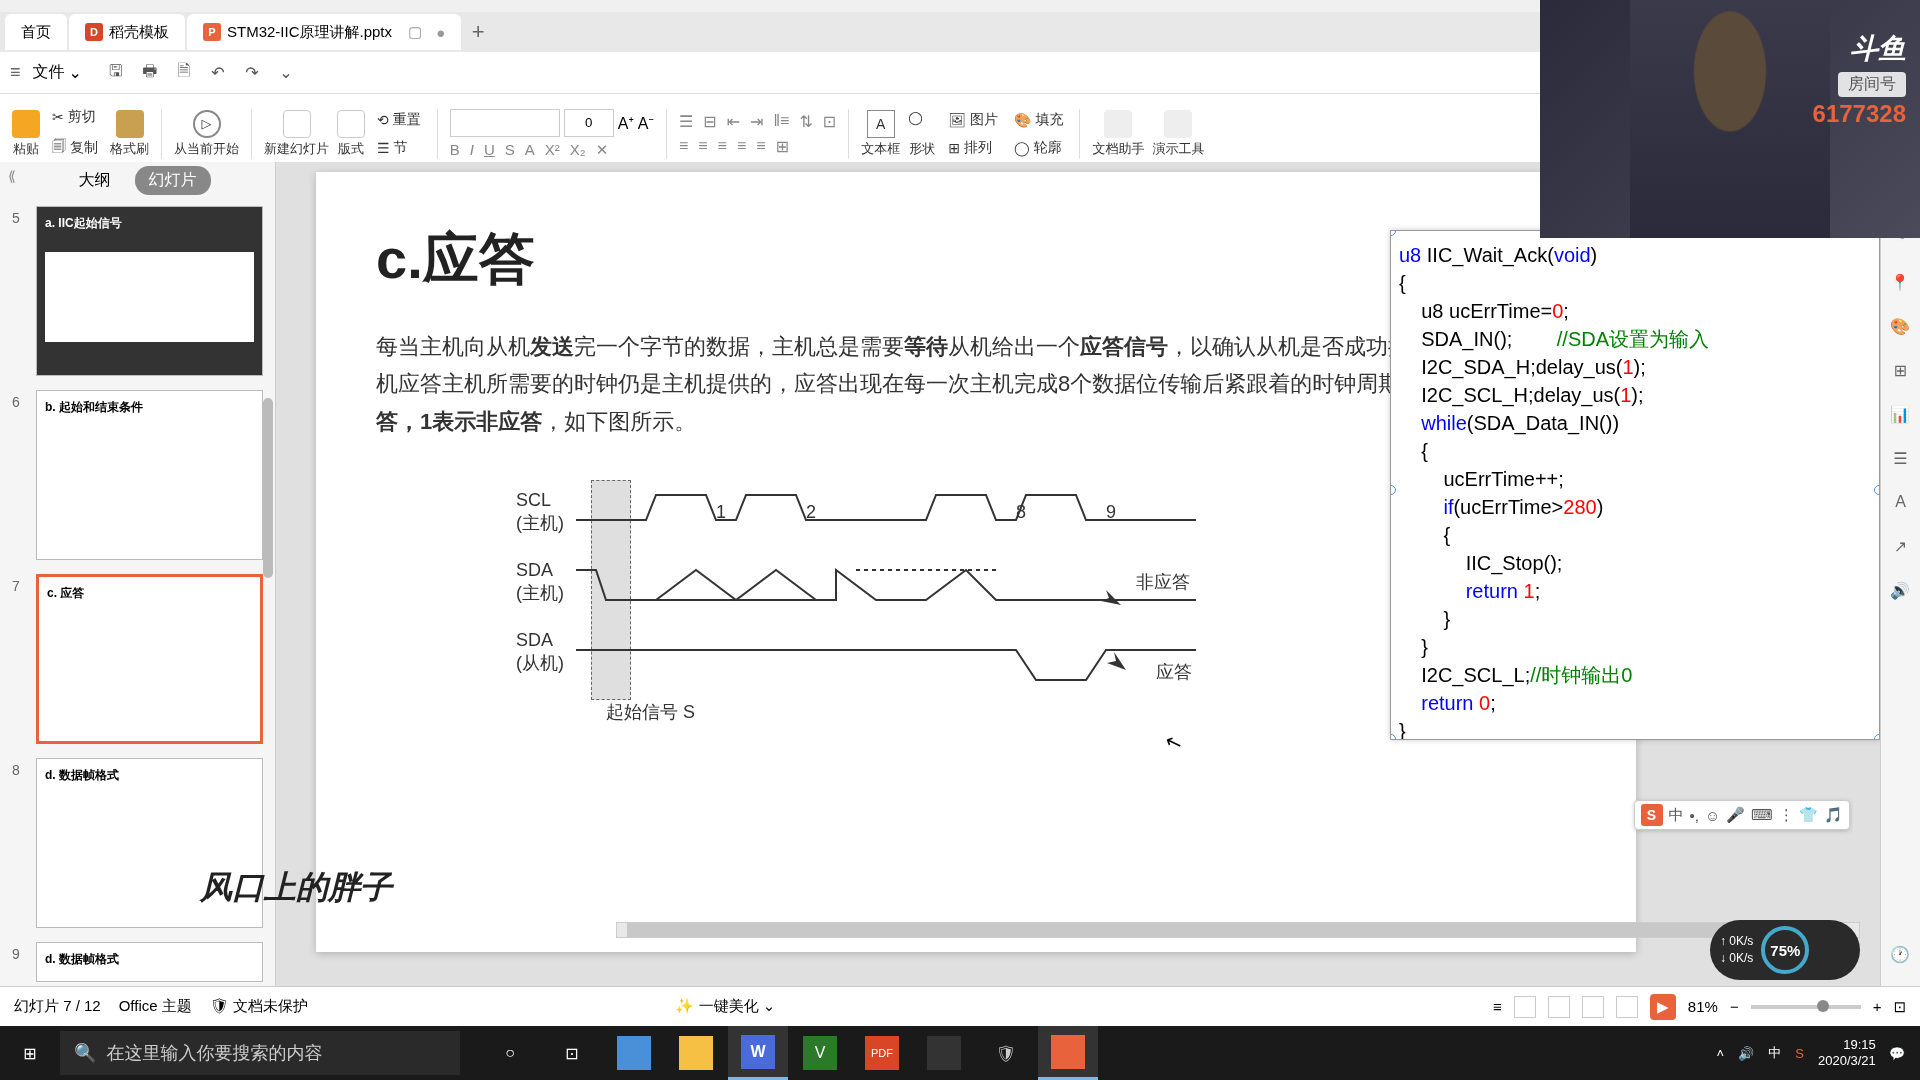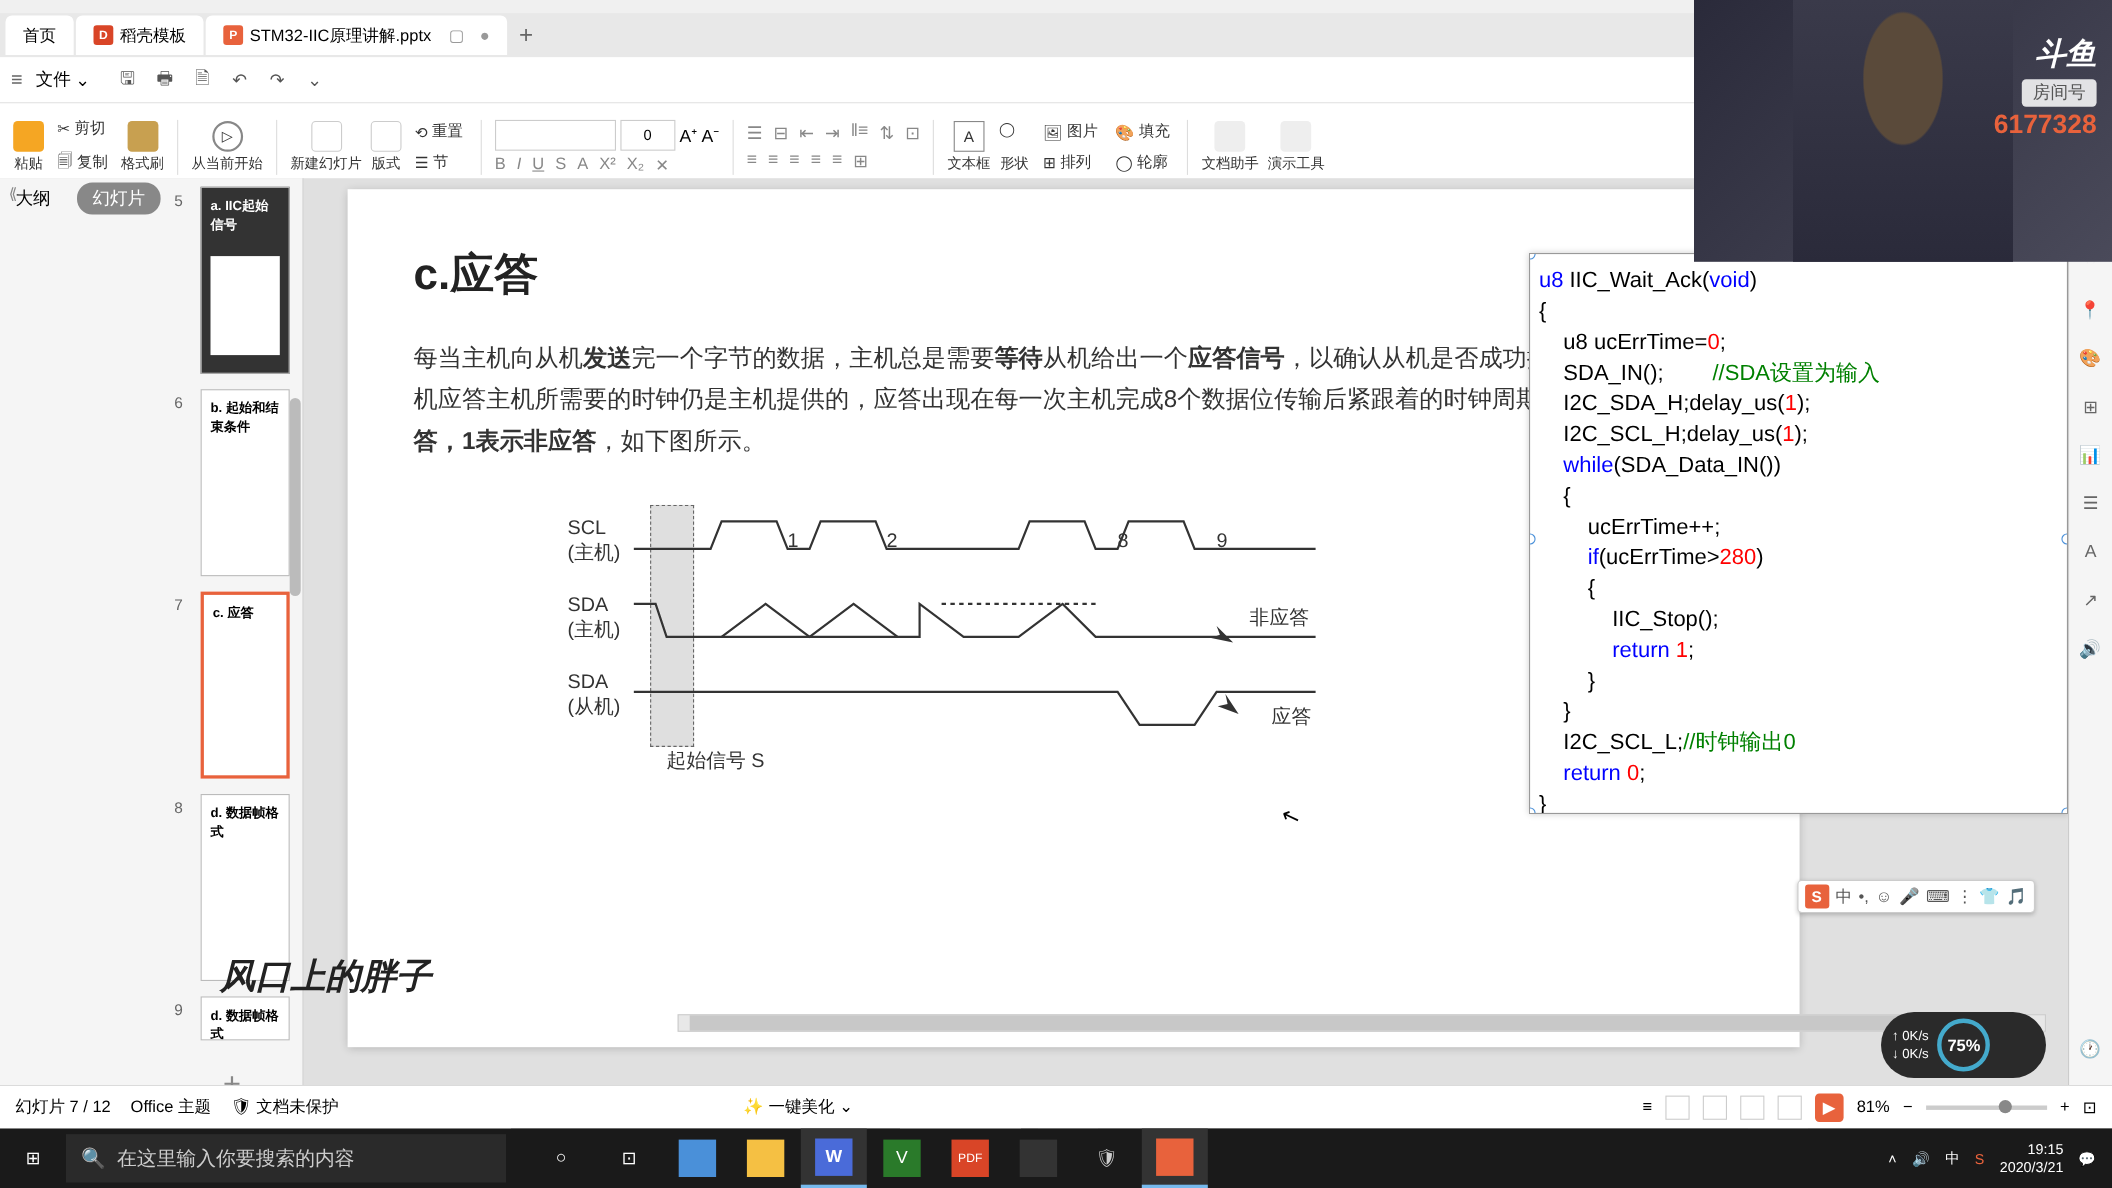--- a/index.html
+++ b/index.html
@@ -34,38 +34,38 @@
 .ribbon-btn-sm { display: flex; align-items: center; gap: 4px; font-size: 14px; cursor: pointer; color: #333; padding: 2px 4px; }
 .ribbon-sep { width: 1px; height: 50px; background: #ddd; margin: 0 4px; }
 .font-select { height: 28px; width: 110px; border: 1px solid #ccc; padding: 2px 6px; font-size: 14px; }
 .font-size { width: 50px; height: 28px; border: 1px solid #ccc; text-align: center; }
 
 
 .main-area { position: absolute; top: 162px; left: 0; right: 0; bottom: 70px; display: flex; background: #e0e0e0; }
 .collapse-btn { position: absolute; top: 168px; left: 8px; font-size: 14px; color: #888; cursor: pointer; z-index: 5; }
 
 
-.slide-panel { width: 276px; background: #f5f5f5; border-right: 1px solid #ccc; display: flex; flex-direction: row; }
+.slide-panel { width: 276px; background: #f5f5f5; border-right: 1px solid #ccc; display: flex; flex-direction: column; }
 .panel-tabs { height: 36px; display: flex; align-items: center; justify-content: center; gap: 10px; }
 .panel-tab { padding: 4px 14px; font-size: 16px; cursor: pointer; border-radius: 14px; }
 .panel-tab.active { background: #888; color: #ffffff; }
 .thumbs { flex: 1; overflow-y: auto; padding: 8px 12px; position: relative; }
 .thumb-row { display: flex; gap: 8px; margin-bottom: 14px; }
 .thumb-num { width: 16px; font-size: 14px; color: #666; padding-top: 4px; }
 .thumb { flex: 1; height: 170px; background: #fff; border: 1px solid #bbb; padding: 8px; font-size: 10px; overflow: hidden; position: relative; }
 .thumb.active { border: 3px solid #e8623c; }
 .thumb-title { font-size: 12px; font-weight: bold; margin-bottom: 4px; }
 .thumb.dark { background: #333; color: #fff; }
 .add-slide { text-align: center; font-size: 28px; color: #888; cursor: pointer; padding: 10px; }
 .thumbs-scroll { position: absolute; right: 2px; top: 200px; width: 10px; height: 180px; background: #bbb; border-radius: 5px; }
 
 
 .canvas-area { flex: 1; position: relative; overflow: hidden; }
 .slide-canvas { position: absolute; top: 10px; left: 40px; width: 1320px; height: 780px; background: #fff; box-shadow: 0 2px 8px rgba(0,0,0,0.2); padding: 50px 60px; }
-.slide-title { font-size: 40px; font-weight: bold; color: #222; margin-bottom: 30px; }
+.slide-title { font-size: 56px; font-weight: bold; color: #222; margin-bottom: 30px; }
 .slide-text { font-size: 22px; line-height: 1.7; color: #333; margin-bottom: 20px; }
 .slide-text b { font-weight: bold; }
 .diagram-area { margin-top: 30px; position: relative; height: 280px; }
 .diagram-label { position: absolute; font-size: 18px; color: #333; }
 
 
 .code-box { position: absolute; top: 230px; right: 40px; width: 490px; height: 510px; background: #fff; border: 1px solid #999; box-shadow: 0 0 6px rgba(0,0,0,0.2); padding: 10px 8px; font-family: "Consolas", monospace; font-size: 20px; line-height: 1.4; overflow: hidden; }
 .code-line { white-space: pre; }
 .kw { color: #0000ff; }
 .ty { color: #0000ff; }

